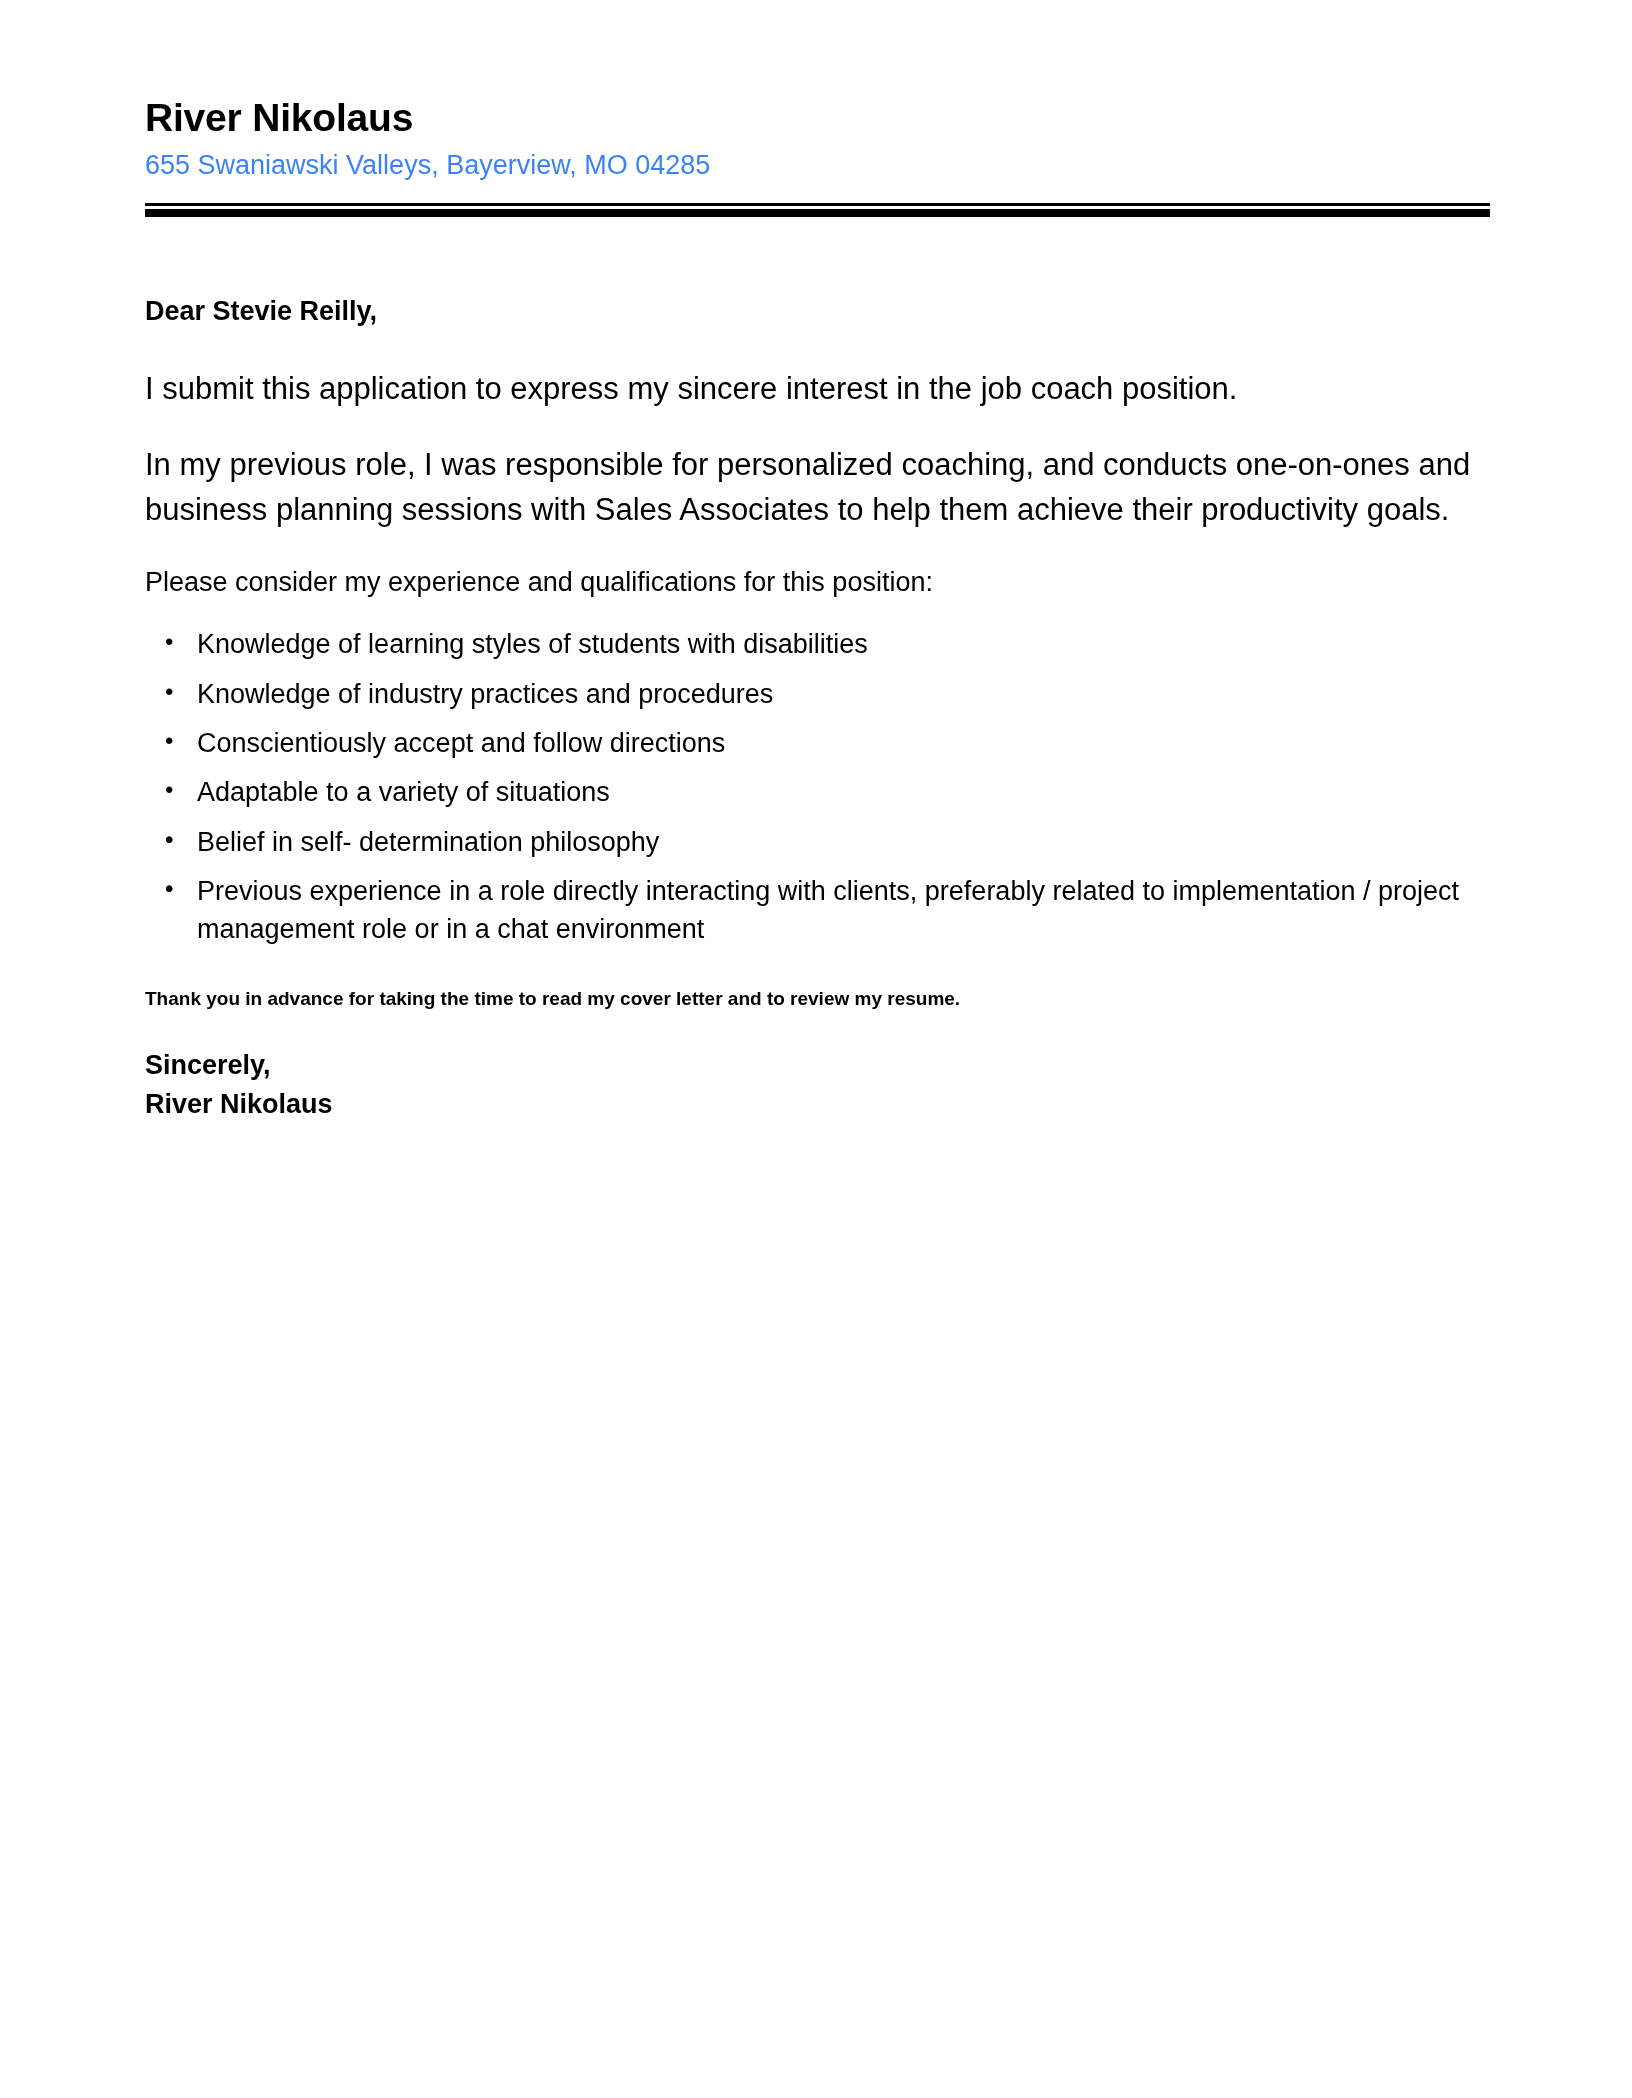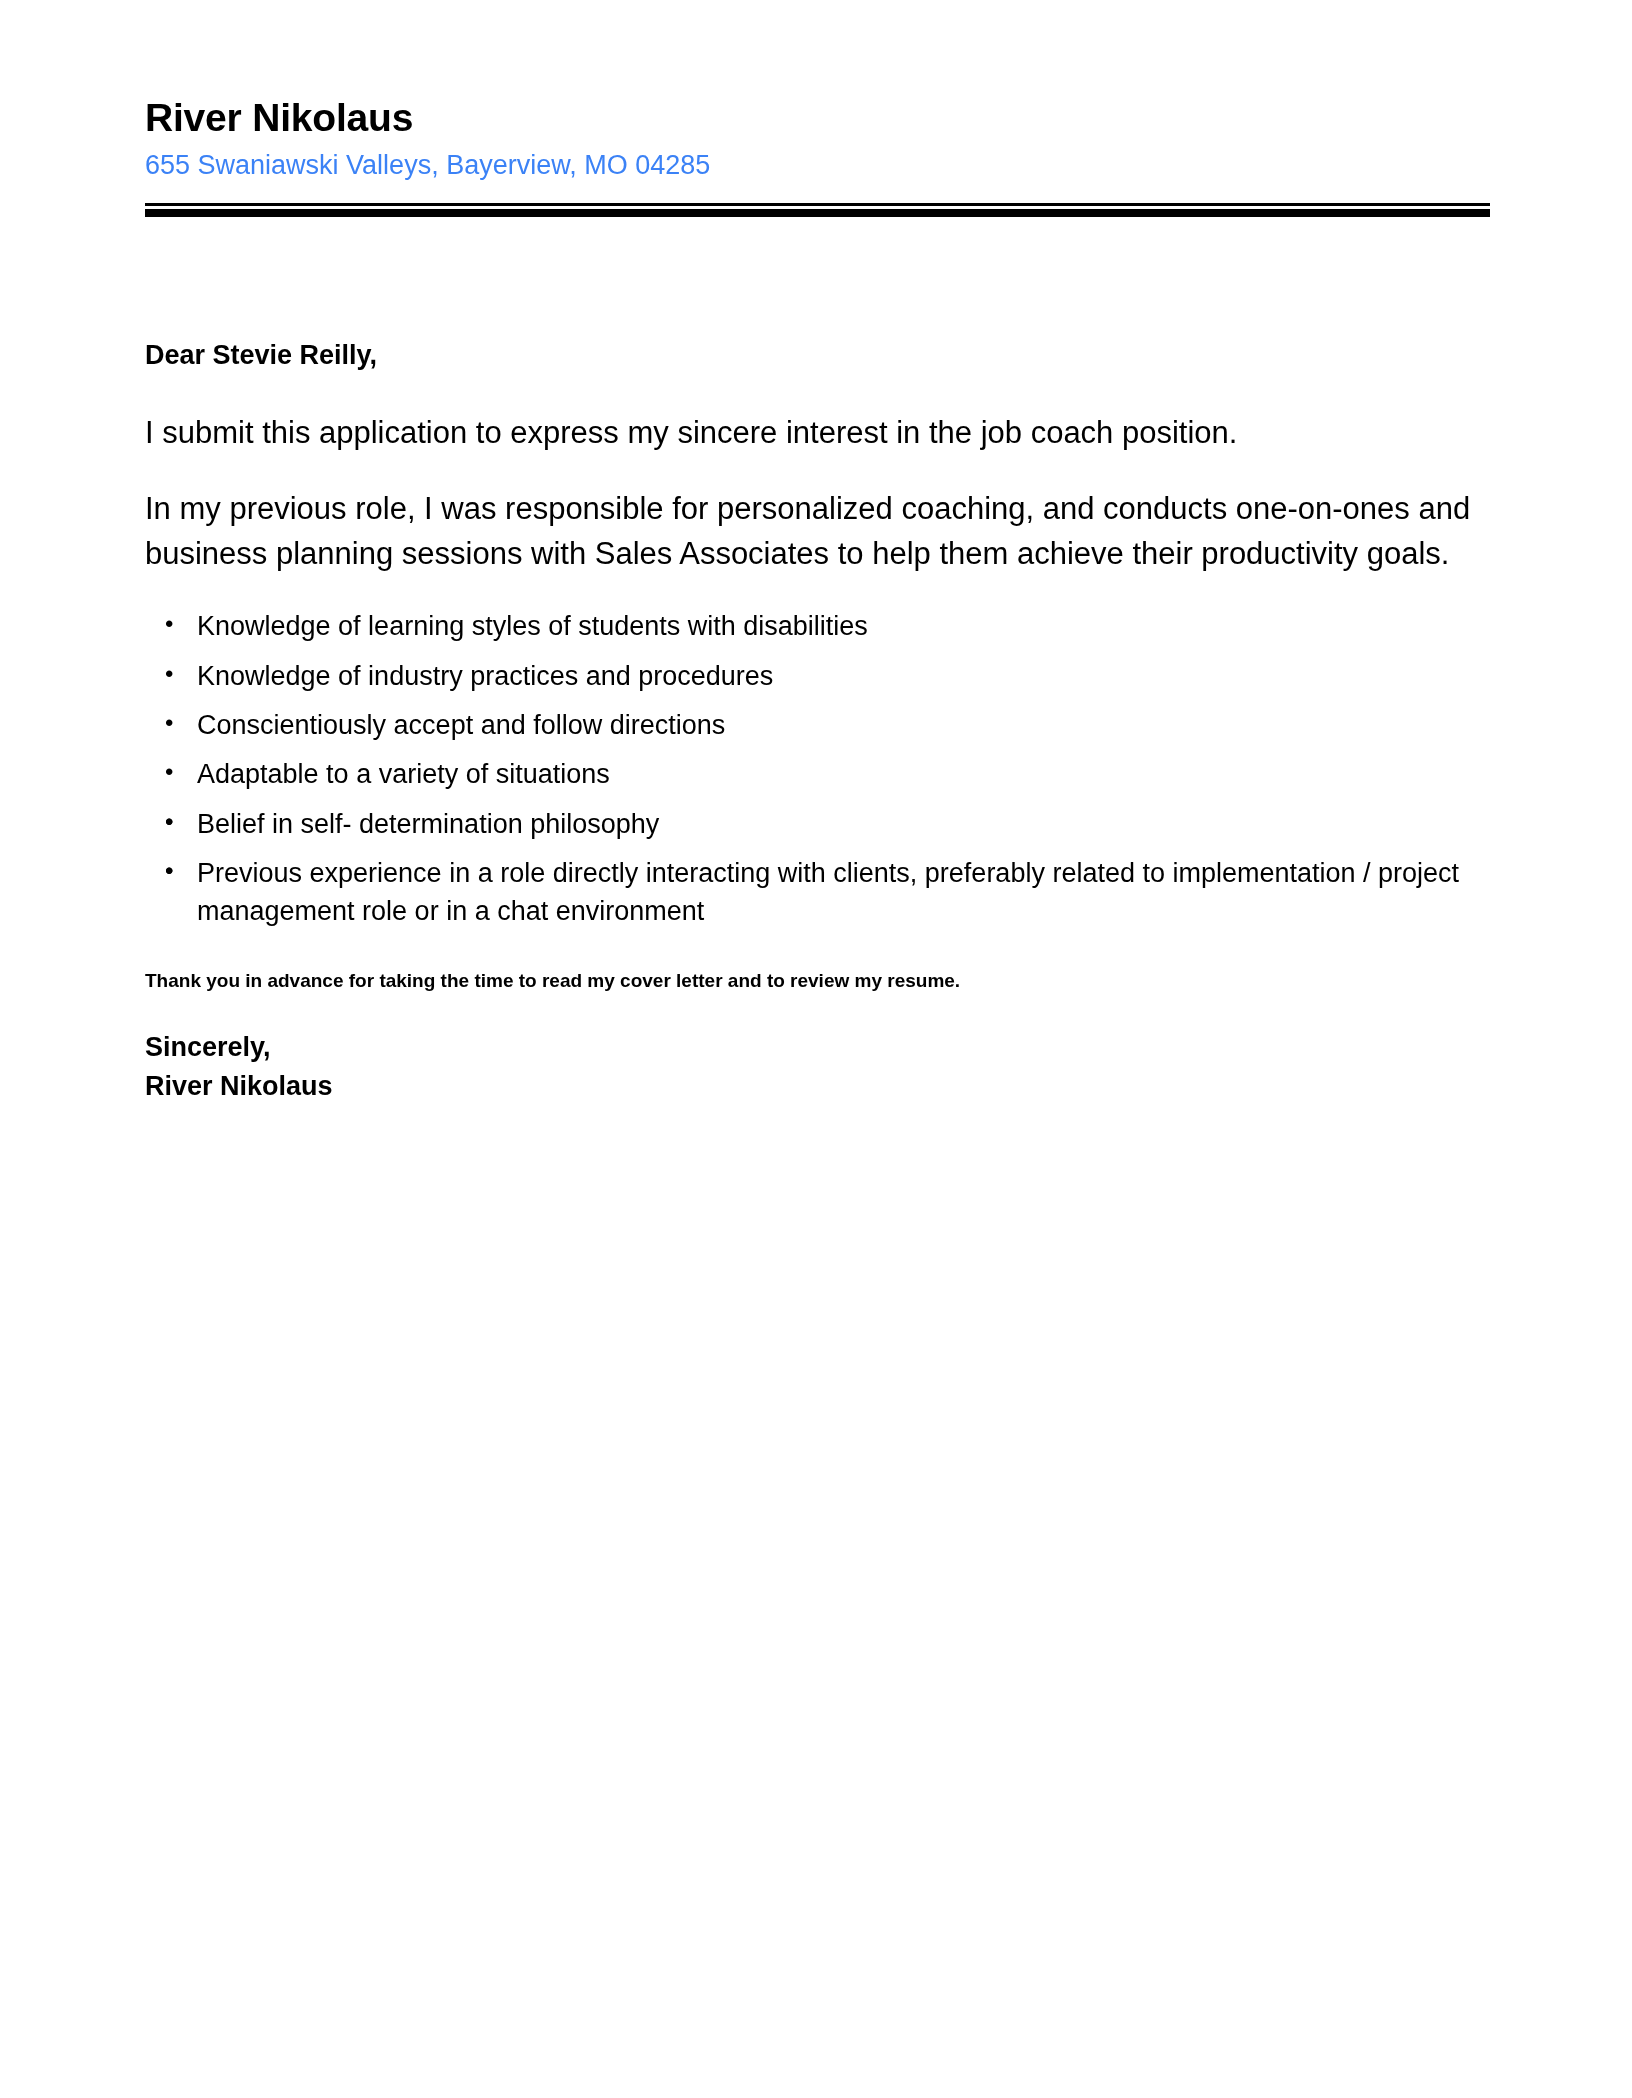--- a/index.html
+++ b/index.html
@@ -66,21 +66,21 @@
     width: 100%;
   }
   .header-rule .rule-thick {
     height: 8px;
     background: #000000;
     width: 100%;
   }
 
   
   .letter-body {
-    margin-top: 120px;
+    margin-top: 76px;
   }
 
   .salutation {
     font-size: 27px;
     font-weight: bold;
     line-height: 1.35;
     margin: 0 0 36px 0;
   }
 
   .body-paragraph {
@@ -154,20 +154,21 @@
     </div>
 
     <div class="letter-body">
 
       <p class="salutation">Dear Stevie Reilly,</p>
 
       <p class="body-paragraph">I submit this application to express my sincere interest in the job coach position.</p>
 
       <p class="body-paragraph">In my previous role, I was responsible for personalized coaching, and conducts one-on-ones and business planning sessions with Sales Associates to help them achieve their productivity goals.</p>
 
+      <p class="qualifications-intro">Please consider my experience and qualifications for this position:</p>
 
       <ul class="qualifications-list">
         <li class="qualification-item">
           <span class="bullet-glyph">•</span>
           <span class="item-text">Knowledge of learning styles of students with disabilities</span>
         </li>
         <li class="qualification-item">
           <span class="bullet-glyph">•</span>
           <span class="item-text">Knowledge of industry practices and procedures</span>
         </li>

